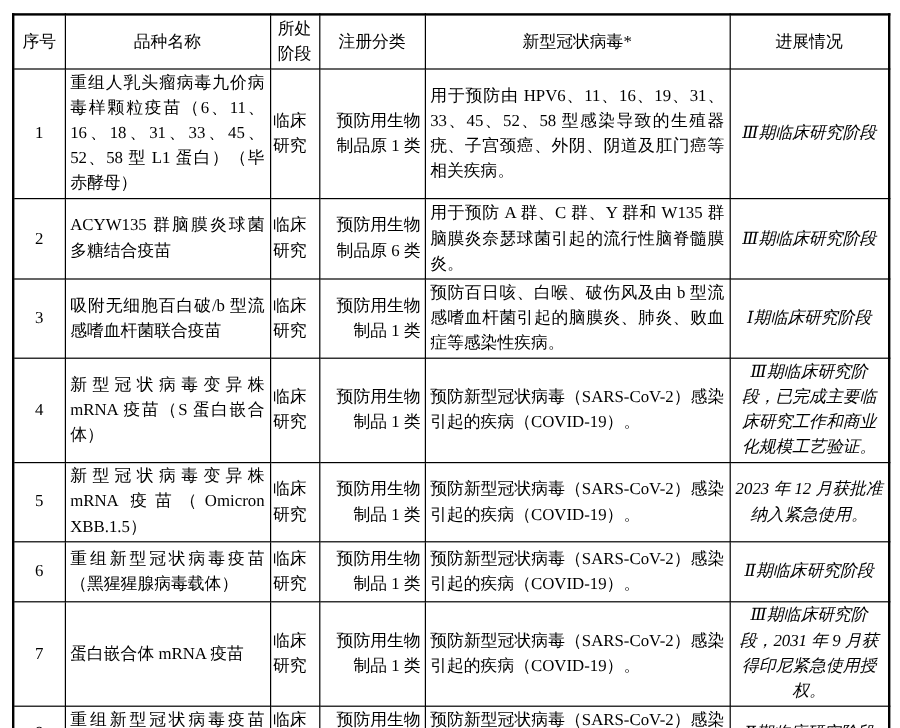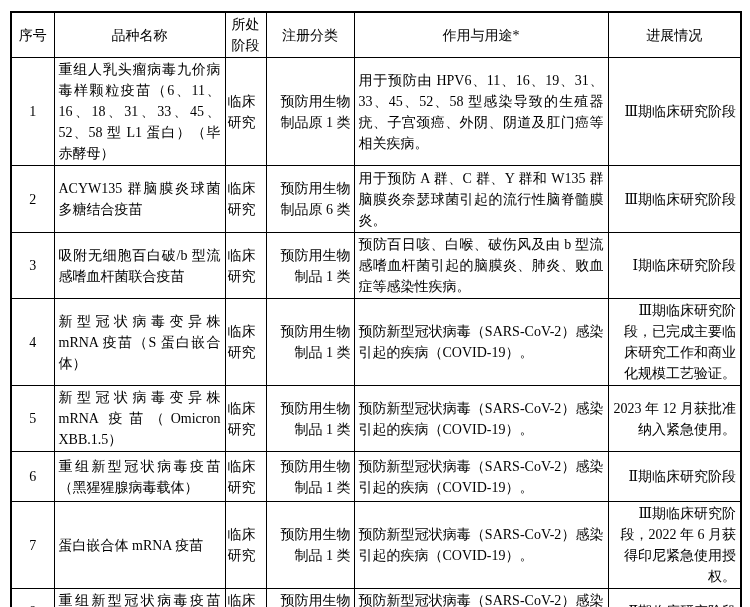--- a/index.html
+++ b/index.html
@@ -74,21 +74,22 @@
   }
   td.c-category {
     text-align: right;
     padding: 1px 3px;
   }
   td.c-usage {
     text-align: justify;
     text-justify: inter-ideograph;
   }
   td.c-progress {
-    text-align: right;
+    text-align: center;
+    font-style: italic;
   }
 </style>
 </head>
 <body>
 
 <div class="page">
   <table class="doc-table">
     <colgroup>
       <col class="col-index">
       <col class="col-name">
@@ -96,21 +97,21 @@
       <col class="col-category">
       <col class="col-usage">
       <col class="col-progress">
     </colgroup>
     <thead>
       <tr>
         <th>序号</th>
         <th>品种名称</th>
         <th>所处阶段</th>
         <th>注册分类</th>
-        <th>作用与用途*</th>
+        <th>新型冠状病毒*</th>
         <th>进展情况</th>
       </tr>
     </thead>
     <tbody>
       <tr>
         <td class="c-index">1</td>
         <td class="c-name">重组人乳头瘤病毒九价病毒样颗粒疫苗（6、11、16、18、31、33、45、52、58 型 L1 蛋白）（毕赤酵母）</td>
         <td class="c-stage">临床研究</td>
         <td class="c-category">预防用生物制品原 1 类</td>
         <td class="c-usage">用于预防由 HPV6、11、16、19、31、33、45、52、58 型感染导致的生殖器疣、子宫颈癌、外阴、阴道及肛门癌等相关疾病。</td>
@@ -155,21 +156,21 @@
         <td class="c-category">预防用生物制品 1 类</td>
         <td class="c-usage">预防新型冠状病毒（SARS-CoV-2）感染引起的疾病（COVID-19）。</td>
         <td class="c-progress">Ⅱ期临床研究阶段</td>
       </tr>
       <tr>
         <td class="c-index">7</td>
         <td class="c-name">蛋白嵌合体 mRNA 疫苗</td>
         <td class="c-stage">临床研究</td>
         <td class="c-category">预防用生物制品 1 类</td>
         <td class="c-usage">预防新型冠状病毒（SARS-CoV-2）感染引起的疾病（COVID-19）。</td>
-        <td class="c-progress">Ⅲ期临床研究阶段，2022 年 6 月获得印尼紧急使用授权。</td>
+        <td class="c-progress">Ⅲ期临床研究阶段，2031 年 9 月获得印尼紧急使用授权。</td>
       </tr>
       <tr>
         <td class="c-index">8</td>
         <td class="c-name">重组新型冠状病毒疫苗（CHO 细胞）</td>
         <td class="c-stage">临床研究</td>
         <td class="c-category">预防用生物制品 1 类</td>
         <td class="c-usage">预防新型冠状病毒（SARS-CoV-2）感染引起的疾病（COVID-19）。</td>
         <td class="c-progress">Ⅱ期临床研究阶段</td>
       </tr>
     </tbody>

